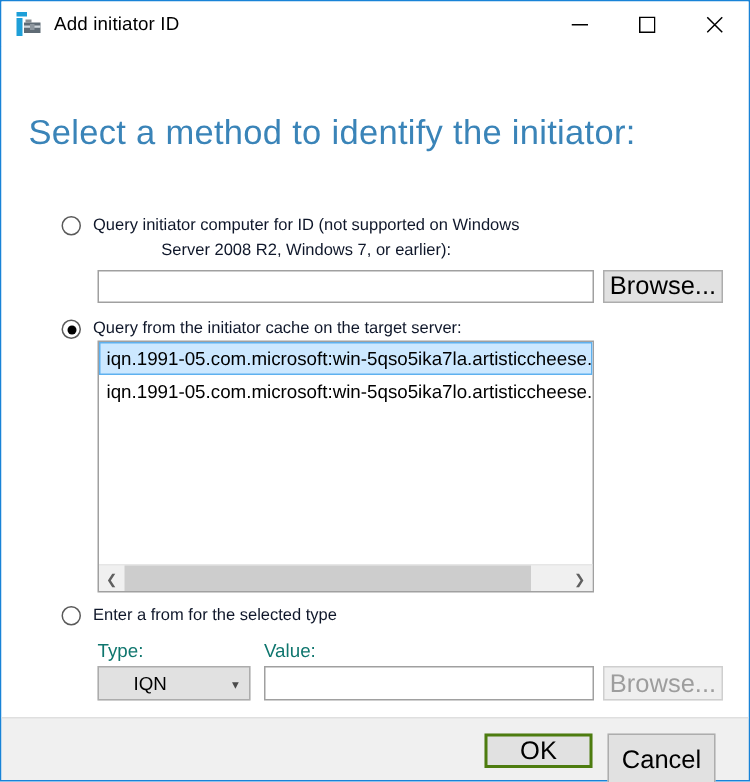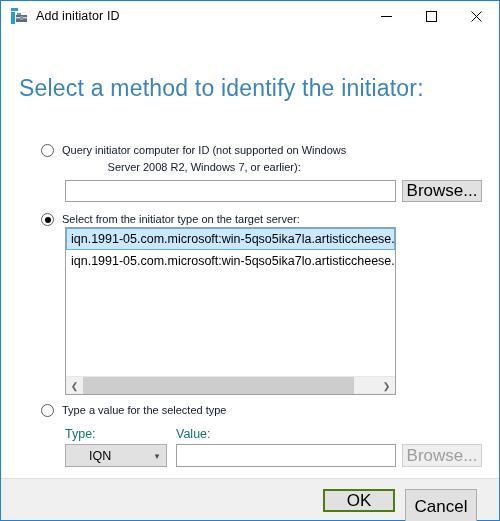--- a/index.html
+++ b/index.html
@@ -320,41 +320,41 @@
     </div>
 
     <input class="textbox" type="text" style="left: 64px; top: 149px; width: 331px; height: 22px; position: absolute;" value="">
 
     <div class="btn" style="position:absolute; left:401px; top:149px; width:80px; height:22px;">
       <span>Browse...</span>
     </div>
 
     <div class="radio-row" style="left:40px; top:180px; width:360px;">
       <div class="radio checked"></div>
-      <div class="radio-label">Select from the initiator type on the target server:</div>
+      <div class="radio-label">Query from the initiator cache on the target server:</div>
     </div>
 
     <div class="listbox">
       <div class="list-items">
         <div class="list-item selected">iqn.1991-05.com.microsoft:win-5qso5ika7la.artisticcheese.loc</div>
         <div class="list-item">iqn.1991-05.com.microsoft:win-5qso5ika7lo.artisticcheese.loc</div>
       </div>
 
       <div class="hscroll">
         <div class="hs-arrow">❮</div>
         <div class="hs-track">
           <div class="hs-thumb"></div>
         </div>
         <div class="hs-arrow">❯</div>
       </div>
     </div>
 
     <div class="radio-row" style="left:40px; top:371px; width:360px;">
       <div class="radio"></div>
-      <div class="radio-label">Type a value for the selected type</div>
+      <div class="radio-label">Enter a from for the selected type</div>
     </div>
 
     <div class="field-label" style="left:64px; top:396px;">Type:</div>
 
     <div class="combo" style="left:64px; top:413px; width:102px; height:23px;">
       <span class="combo-value">IQN</span>
       <span class="combo-arrow">▾</span>
     </div>
 
     <div class="field-label" style="left:175px; top:396px;">Value:</div>

